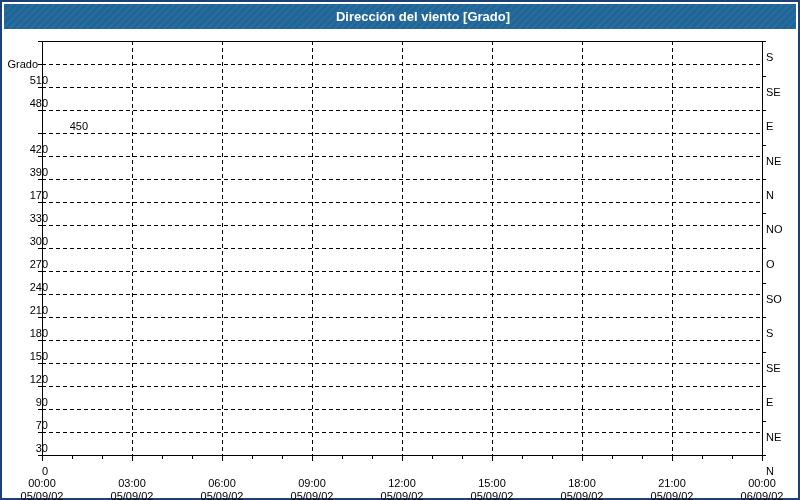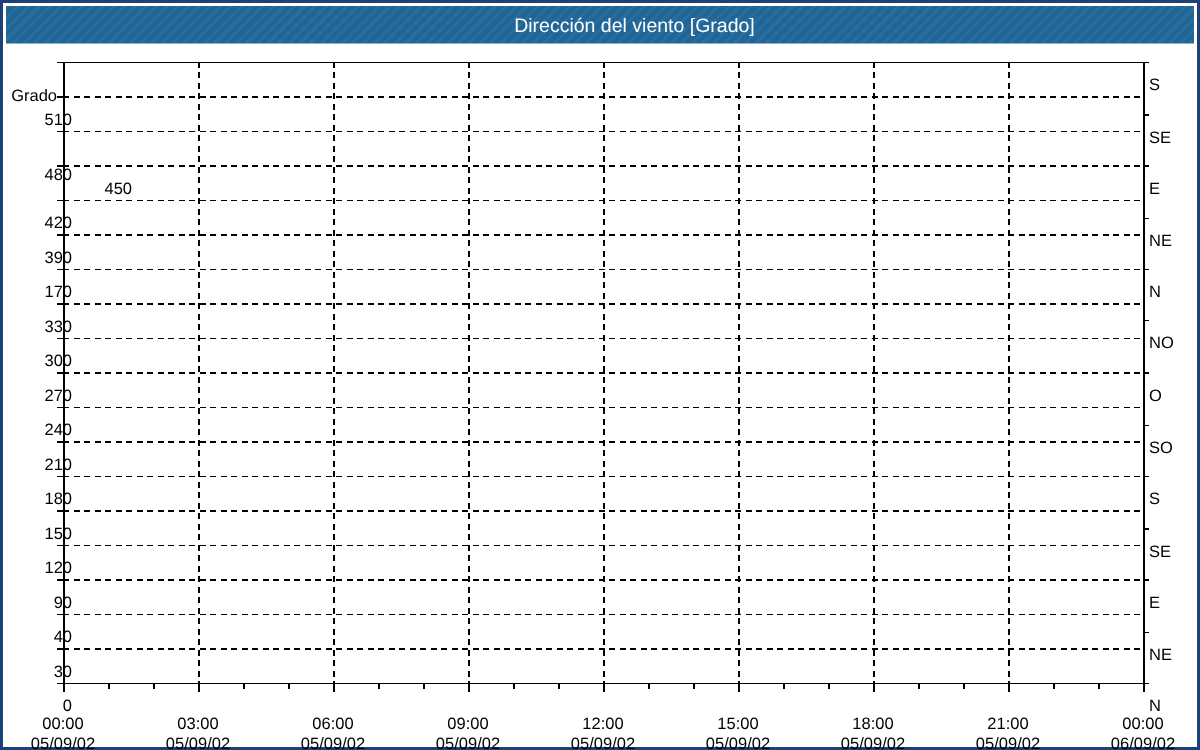--- a/index.html
+++ b/index.html
@@ -26,21 +26,21 @@
     background-image: repeating-linear-gradient(135deg,
       rgba(255,255,255,0.05) 0px, rgba(255,255,255,0.05) 2px,
       rgba(0,0,0,0.0) 2px, rgba(0,0,0,0.0) 5px);
     display: flex;
     align-items: center;
     justify-content: center;
   }
   .titlebar span {
     color: #ffffff;
     font-size: 13px;
-    font-weight: normal;
+    font-weight: bold;
     letter-spacing: 0px;
     margin-left: 46px;
   }
   #plot-svg {
     position: absolute;
     left: 0; top: 0;
     width: 800px; height: 500px;
     pointer-events: none;
   }
   #labels {
@@ -179,35 +179,35 @@
     <line x1="702.5" y1="455" x2="702.5" y2="459" stroke="#000000" stroke-width="1" shape-rendering="crispEdges"></line>
     <line x1="732.5" y1="455" x2="732.5" y2="459" stroke="#000000" stroke-width="1" shape-rendering="crispEdges"></line>
     <line x1="762.5" y1="455" x2="762.5" y2="461" stroke="#000000" stroke-width="1" shape-rendering="crispEdges"></line>
     <rect x="42.5" y="41.5" width="720" height="414" fill="none" stroke="#000000" stroke-width="1" shape-rendering="crispEdges"></rect>
   </svg>
 
 <div id="labels">
     <div class="axis-title" style="top: 42px;">Grado</div>
     <div class="ylab" style="top: 449px;">0</div>
     <div class="ylab" style="top: 426px;">30</div>
-    <div class="ylab" style="top: 403px;">40</div>
+    <div class="ylab" style="top: 403px;">70</div>
     <div class="ylab" style="top: 380px;">90</div>
     <div class="ylab" style="top: 357px;">120</div>
     <div class="ylab" style="top: 334px;">150</div>
     <div class="ylab" style="top: 311px;">180</div>
     <div class="ylab" style="top: 288px;">210</div>
     <div class="ylab" style="top: 265px;">240</div>
     <div class="ylab" style="top: 242px;">270</div>
     <div class="ylab" style="top: 219px;">300</div>
     <div class="ylab" style="top: 196px;">330</div>
     <div class="ylab" style="top: 173px;">170</div>
     <div class="ylab" style="top: 150px;">390</div>
     <div class="ylab" style="top: 127px; text-align: right;">420</div>
     <div class="ylab" style="top: 104px; padding-left: 40px;">450</div>
-    <div class="ylab" style="top: 81px; margin-top: 14px;">480</div>
+    <div class="ylab" style="top: 81px;">480</div>
     <div class="ylab" style="top: 58px;">510</div>
     <div class="ylab-right" style="top: 35px;">S</div>
     <div class="ylab-right" style="top: 70px;">SE</div>
     <div class="ylab-right" style="top: 104px;">E</div>
     <div class="ylab-right" style="top: 139px;">NE</div>
     <div class="ylab-right" style="top: 173px;">N</div>
     <div class="ylab-right" style="top: 207px;">NO</div>
     <div class="ylab-right" style="top: 242px;">O</div>
     <div class="ylab-right" style="top: 277px;">SO</div>
     <div class="ylab-right" style="top: 311px;">S</div>

